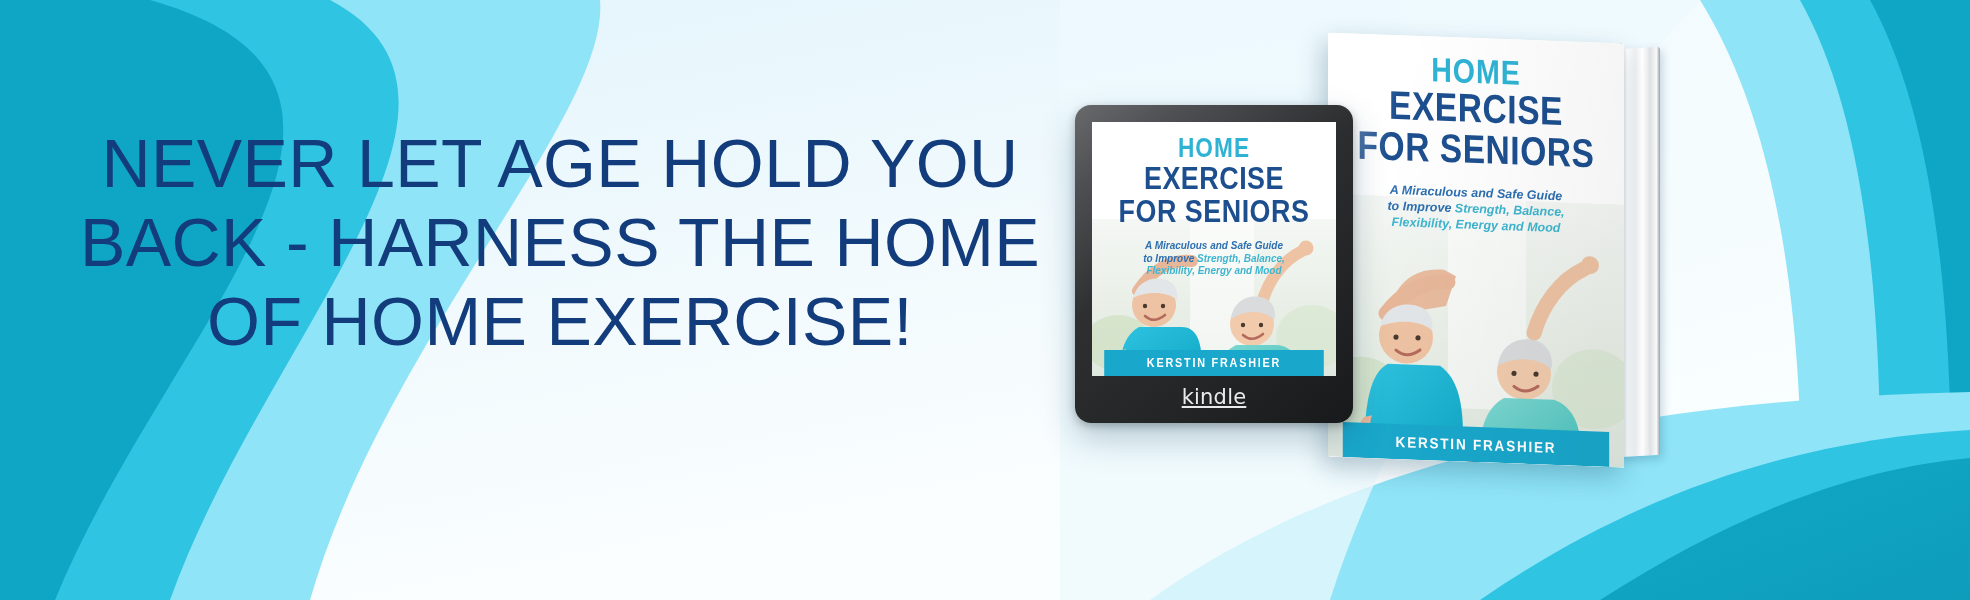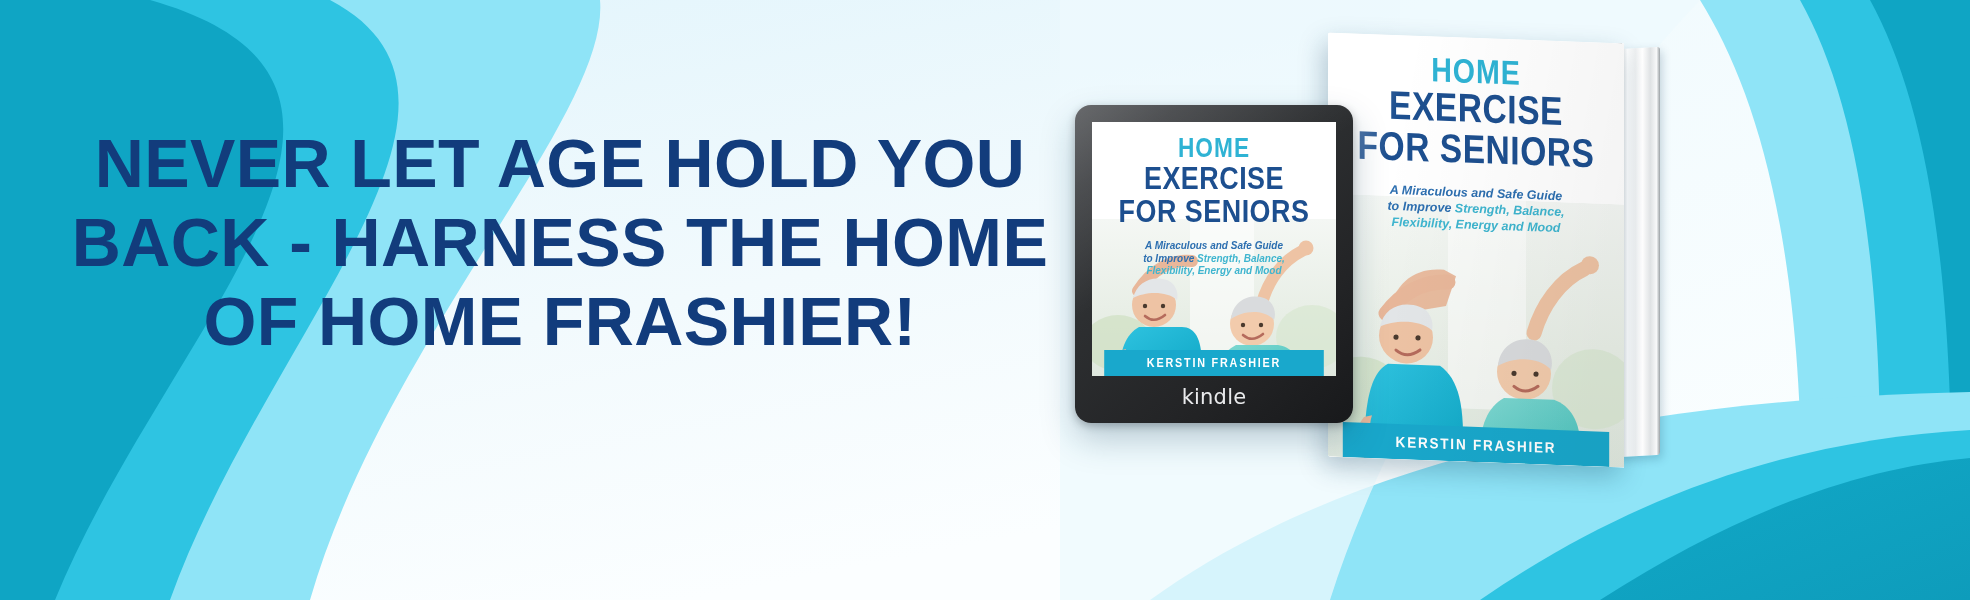--- a/index.html
+++ b/index.html
@@ -34,21 +34,21 @@
     top:124px;
     width:1120px;
     text-align:center;
     z-index:5;
     pointer-events:none;
   }
   .headline .line{
     display:block;
     color:#123c7c;
     font-family:"Liberation Sans", sans-serif;
-    font-weight:700;
+    font-weight:400;
     font-size:68px;
     line-height:1.16;
     letter-spacing:0.4px;
     white-space:nowrap;
   }
 
   
   .products{
     position:absolute;
     left:1060px;
@@ -92,20 +92,21 @@
     position:absolute;
     left:0; right:0;
     bottom:14px;
     text-align:center;
     color:#e9eaec;
     font-size:21px;
     font-family:"DejaVu Sans", sans-serif;
     font-weight:400;
     letter-spacing:.2px;
     z-index:3;
+    text-decoration:underline;
   }
 
   
   .book{
     position:absolute;
     left:268px;
     top:38px;
     width:330px;
     height:430px;
   }
@@ -266,21 +267,21 @@
         <path d="M1600,600 C1740,510 1860,468 1970,458 L1970,600 Z" fill="url(#gTeal)"></path>
       </g>
 
       <path d="M1060,0 L1700,0 C1560,150 1400,380 1330,600 L1060,600 Z" fill="#eef9fd" opacity=".75"></path>
     </g>
   </svg>
 
   <div class="headline">
     <span class="line">NEVER LET AGE HOLD YOU</span>
     <span class="line">BACK - HARNESS THE HOME</span>
-    <span class="line">OF HOME FRASHIER!</span>
+    <span class="line">OF HOME EXERCISE!</span>
   </div>
 
   <div class="products">
 
     <div class="book">
       <div class="book-pages"></div>
       <div class="book-spine-edge"></div>
 
       <div class="book-face">
         <div class="cover">

